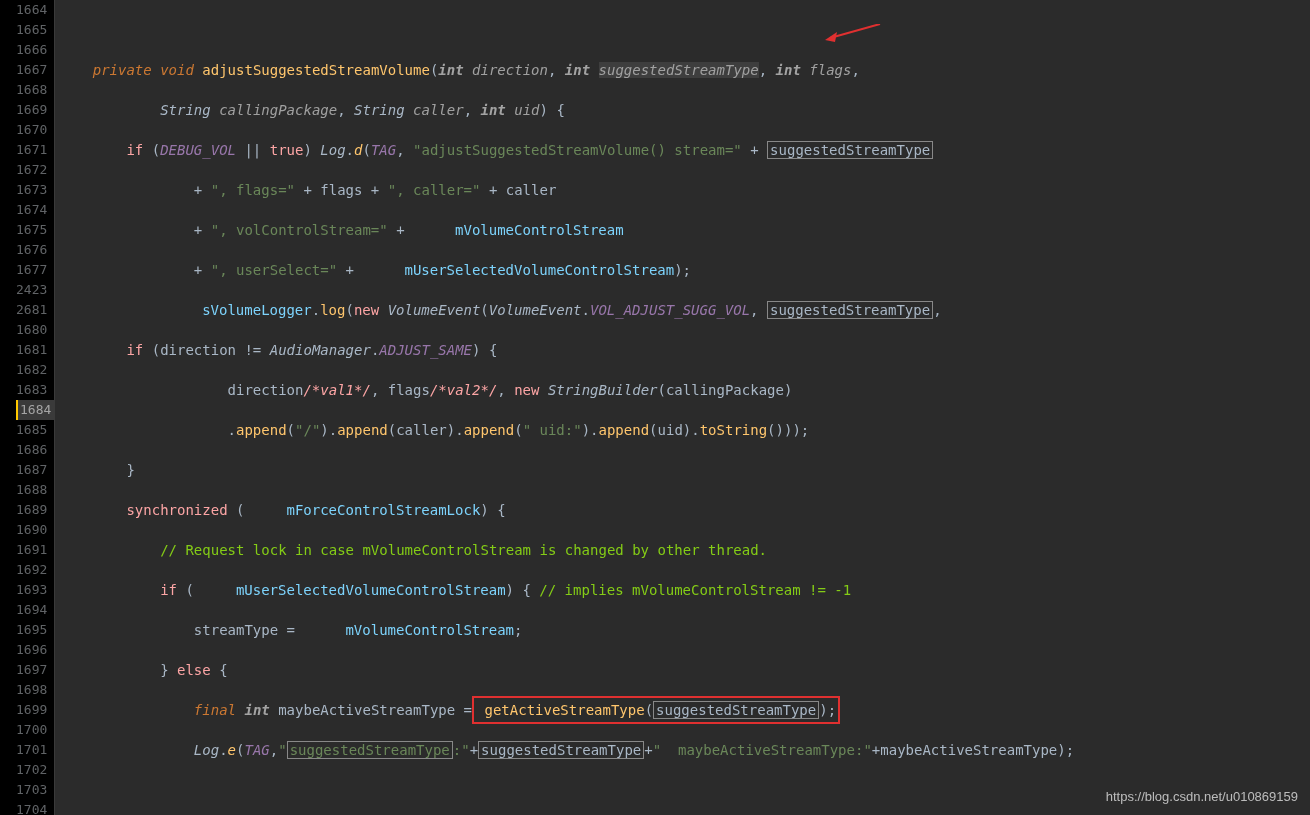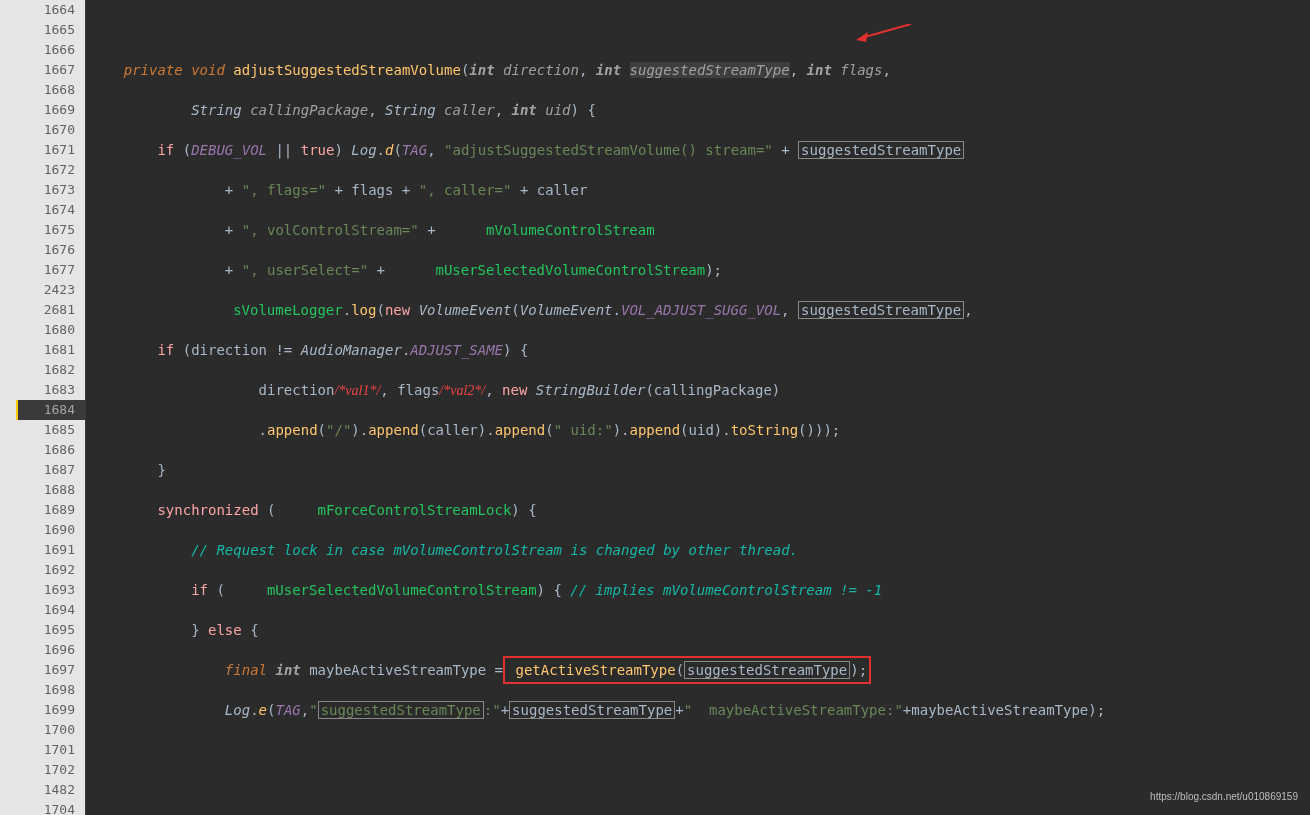--- a/index.html
+++ b/index.html
@@ -13,23 +13,23 @@
     position: relative;
     width: 1310px;
     height: 815px;
   }
   .editor {
     display: flex;
     width: 100%;
     height: 100%;
   }
   .gutter {
-    background: #e5e5e5;
+    background: #000000;
     border-right: 1px solid #3a3a3a;
-    width: 86px;
+    width: 55px;
     flex-shrink: 0;
     padding-top: 0;
     user-select: none;
     padding-left: 16px;
   }
   .line-num {
     color: #606366;
     text-align: right;
     padding-right: 10px;
     height: 20px;
@@ -44,44 +44,44 @@
   .code-line {
     height: 20px;
   }
   .kw { color: #cc7832; font-style: italic; }
   .kw-n { color: #fca5a5; }
   .type { color: #a3a3a3; font-style: italic; font-weight: bold; }
   .param { color: #a0a0a0; font-style: italic; }
   .method { color: #ffc66d; }
   .method-u { color: #ffc66d; font-style: italic; }
   .str { color: #6a8759; }
-  .field { color: #22c55e; padding-left: 42px; }
+  .field { color: #7dd3fc; padding-left: 42px; }
   .const { color: #9876aa; font-style: italic; }
-  .comment { color: #14b8a6; font-style: italic; }
-  .comment2 { color: #ef4444; font-style: italic; font-family: Liberation Serif, serif; }
+  .comment { color: #84cc16; }
+  .comment2 { color: #fca5a5; font-style: italic; }
   .class { color: #a9b7c6; font-style: italic; margin-top: 36px; }
   .highlight-param {
     background: #3e3e3e;
     color: #a0a0a0;
     font-style: italic;
   }
   .box {
     border: 1px solid #888;
     padding: 0 2px;
   }
   .redbox {
     border: 2px solid #e03030;
     padding: 4px 2px;
   }
   .watermark {
     position: absolute;
     bottom: 8px;
     right: 12px;
     color: #ccc;
-    font-size: 10px;
+    font-size: 13px;
     font-family: Arial, sans-serif;
     opacity: 0.9;
   }
   .arrow {
     position: absolute;
     top: 24px;
     left: 770px;
     pointer-events: none;
   }
   .gutter-line-current {
@@ -128,40 +128,41 @@
     <div class="line-num">1693</div>
     <div class="line-num">1694</div>
     <div class="line-num">1695</div>
     <div class="line-num">1696</div>
     <div class="line-num">1697</div>
     <div class="line-num">1698</div>
     <div class="line-num">1699</div>
     <div class="line-num">1700</div>
     <div class="line-num">1701</div>
     <div class="line-num">1702</div>
-    <div class="line-num">1482</div>
+    <div class="line-num">1703</div>
     <div class="line-num">1704</div>
   </div>
 
   <div class="code-area">
 <div class="code-line"></div>
 <div class="code-line">    <span class="kw">private</span> <span class="kw">void</span> <span class="method">adjustSuggestedStreamVolume</span>(<span class="type">int</span> <span class="param">direction</span>, <span class="type">int</span> <span class="highlight-param">suggestedStreamType</span>, <span class="type">int</span> <span class="param">flags</span>,</div>
 <div class="code-line">            <span class="class">String</span> <span class="param">callingPackage</span>, <span class="class">String</span> <span class="param">caller</span>, <span class="type">int</span> <span class="param">uid</span>) {</div>
 <div class="code-line">        <span class="kw-n">if</span> (<span class="const">DEBUG_VOL</span> || <span class="kw-n">true</span>) <span class="class">Log</span>.<span class="method-u">d</span>(<span class="const">TAG</span>, <span class="str">"adjustSuggestedStreamVolume() stream="</span> + <span class="box">suggestedStreamType</span></div>
 <div class="code-line">                + <span class="str">", flags="</span> + flags + <span class="str">", caller="</span> + caller</div>
 <div class="code-line">                + <span class="str">", volControlStream="</span> + <span class="field">mVolumeControlStream</span></div>
 <div class="code-line">                + <span class="str">", userSelect="</span> + <span class="field">mUserSelectedVolumeControlStream</span>);</div>
 <div class="code-line">            <span class="field">sVolumeLogger</span>.<span class="method">log</span>(<span class="kw-n">new</span> <span class="class">VolumeEvent</span>(<span class="class">VolumeEvent</span>.<span class="const">VOL_ADJUST_SUGG_VOL</span>, <span class="box">suggestedStreamType</span>,</div>
 <div class="code-line">        <span class="kw-n">if</span> (direction != <span class="class">AudioManager</span>.<span class="const">ADJUST_SAME</span>) {</div>
 <div class="code-line">                    direction<span class="comment2">/*val1*/</span>, flags<span class="comment2">/*val2*/</span>, <span class="kw-n">new</span> <span class="class">StringBuilder</span>(callingPackage)</div>
 <div class="code-line">                    .<span class="method">append</span>(<span class="str">"/"</span>).<span class="method">append</span>(caller).<span class="method">append</span>(<span class="str">" uid:"</span>).<span class="method">append</span>(uid).<span class="method">toString</span>()));</div>
 <div class="code-line">        }</div>
 <div class="code-line">        <span class="kw-n">synchronized</span> (<span class="field">mForceControlStreamLock</span>) {</div>
 <div class="code-line">            <span class="comment">// Request lock in case mVolumeControlStream is changed by other thread.</span></div>
 <div class="code-line">            <span class="kw-n">if</span> (<span class="field">mUserSelectedVolumeControlStream</span>) { <span class="comment">// implies mVolumeControlStream != -1</span></div>
+<div class="code-line">                streamType = <span class="field">mVolumeControlStream</span>;</div>
 <div class="code-line">            } <span class="kw-n">else</span> {</div>
 <div class="code-line">                <span class="kw">final</span> <span class="type">int</span> maybeActiveStreamType =<span class="redbox"> <span class="method">getActiveStreamType</span>(<span class="box">suggestedStreamType</span>);</span></div>
 <div class="code-line">                <span class="class">Log</span>.<span class="method-u">e</span>(<span class="const">TAG</span>,<span class="str">"</span><span class="box str">suggestedStreamType</span><span class="str">:"</span>+<span class="box">suggestedStreamType</span>+<span class="str">"  maybeActiveStreamType:"</span>+maybeActiveStreamType);</div>
 
 
 
 
 
 
 

